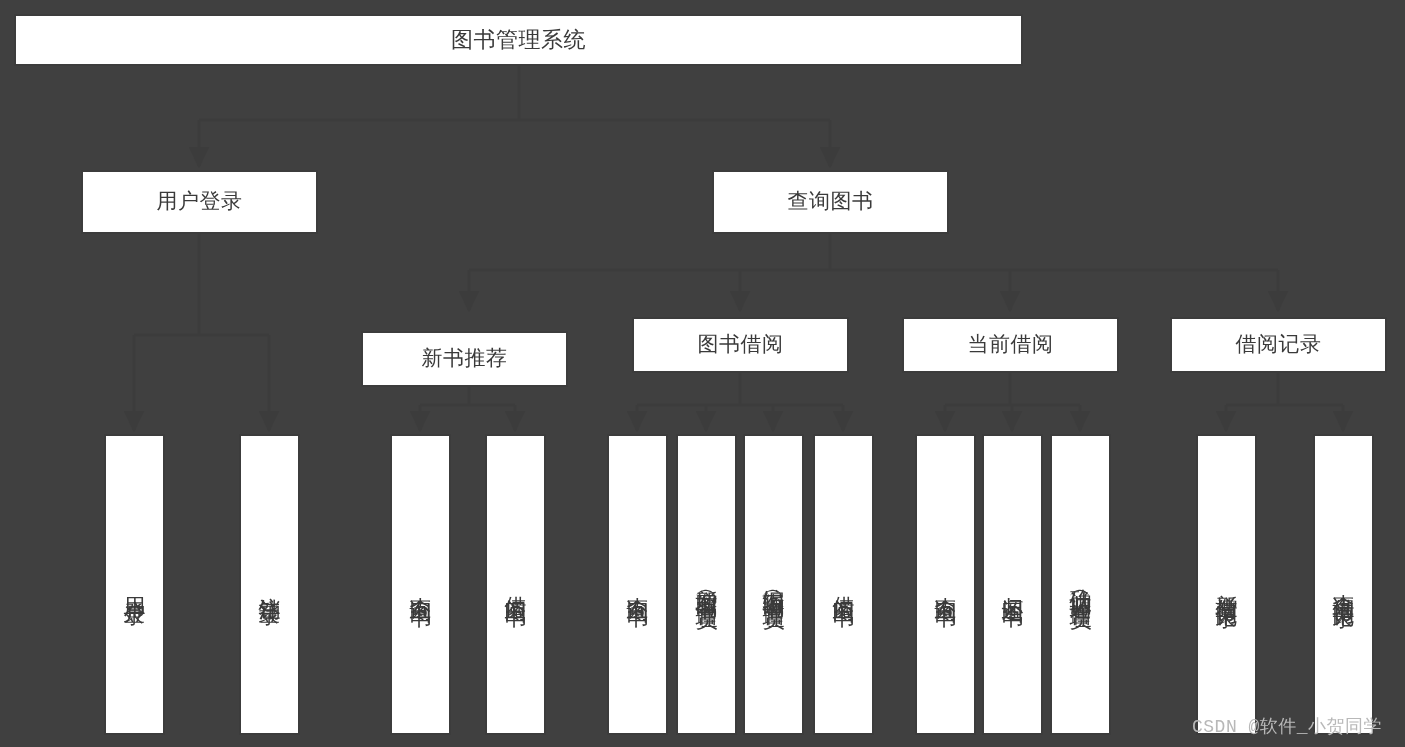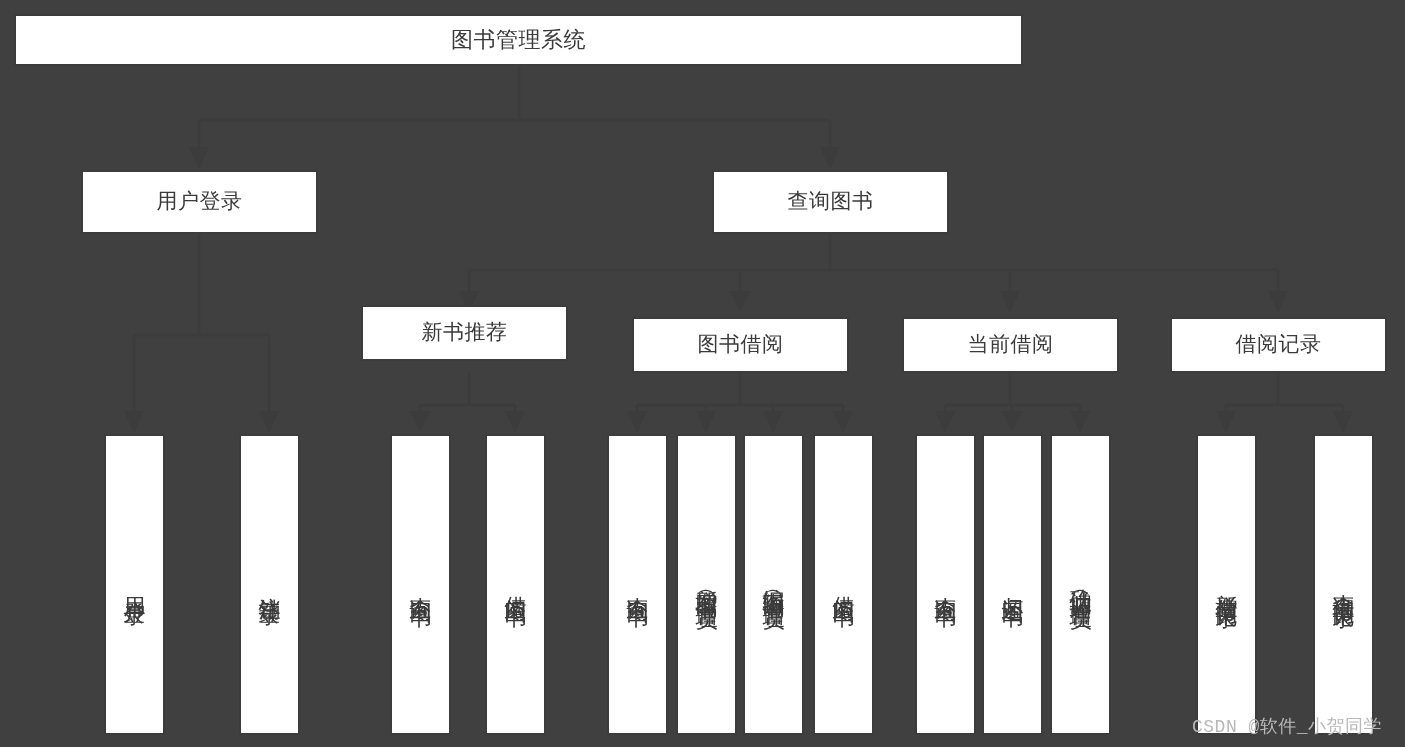--- a/index.html
+++ b/index.html
@@ -136,21 +136,21 @@
     <span class="label">图书管理系统</span>
   </div>
 
   <div class="node h" style="left:81px; top:170px; width:237px; height:64px;">
     <span class="label">用户登录</span>
   </div>
   <div class="node h" style="left:712px; top:170px; width:237px; height:64px;">
     <span class="label">查询图书</span>
   </div>
 
-  <div class="node h" style="left:361px; top:305px; width:207px; height:56px;">
+  <div class="node h" style="left:361px; top:331px; width:207px; height:56px;">
     <span class="label">新书推荐</span>
   </div>
   <div class="node h" style="left:632px; top:317px; width:217px; height:56px;">
     <span class="label">图书借阅</span>
   </div>
   <div class="node h" style="left:1170px; top:317px; width:217px; height:56px;">
     <span class="label">借阅记录</span>
   </div>
   <div class="node h" style="left:902px; top:317px; width:217px; height:56px;">
     <span class="label">当前借阅</span>

